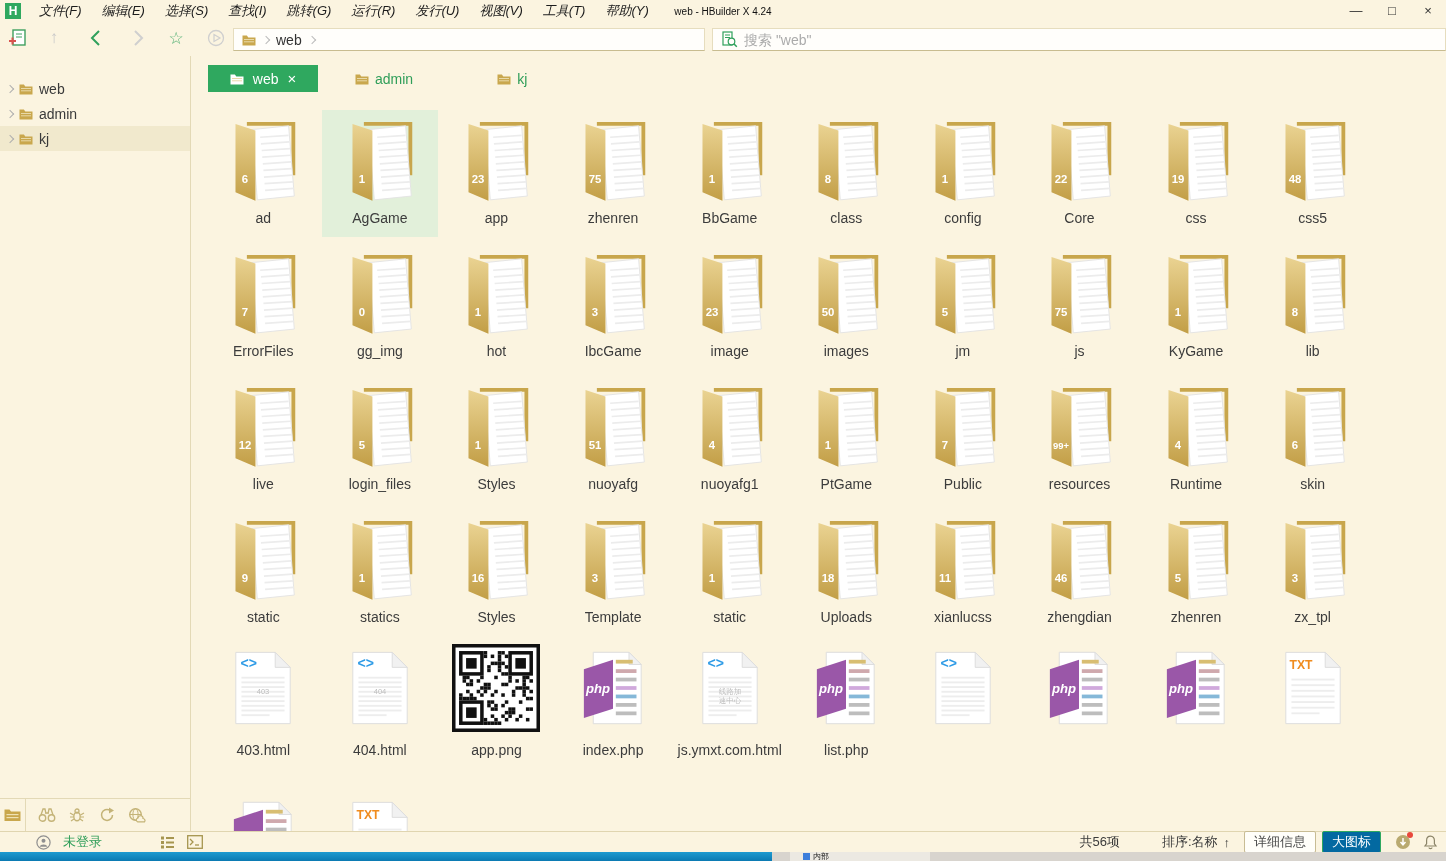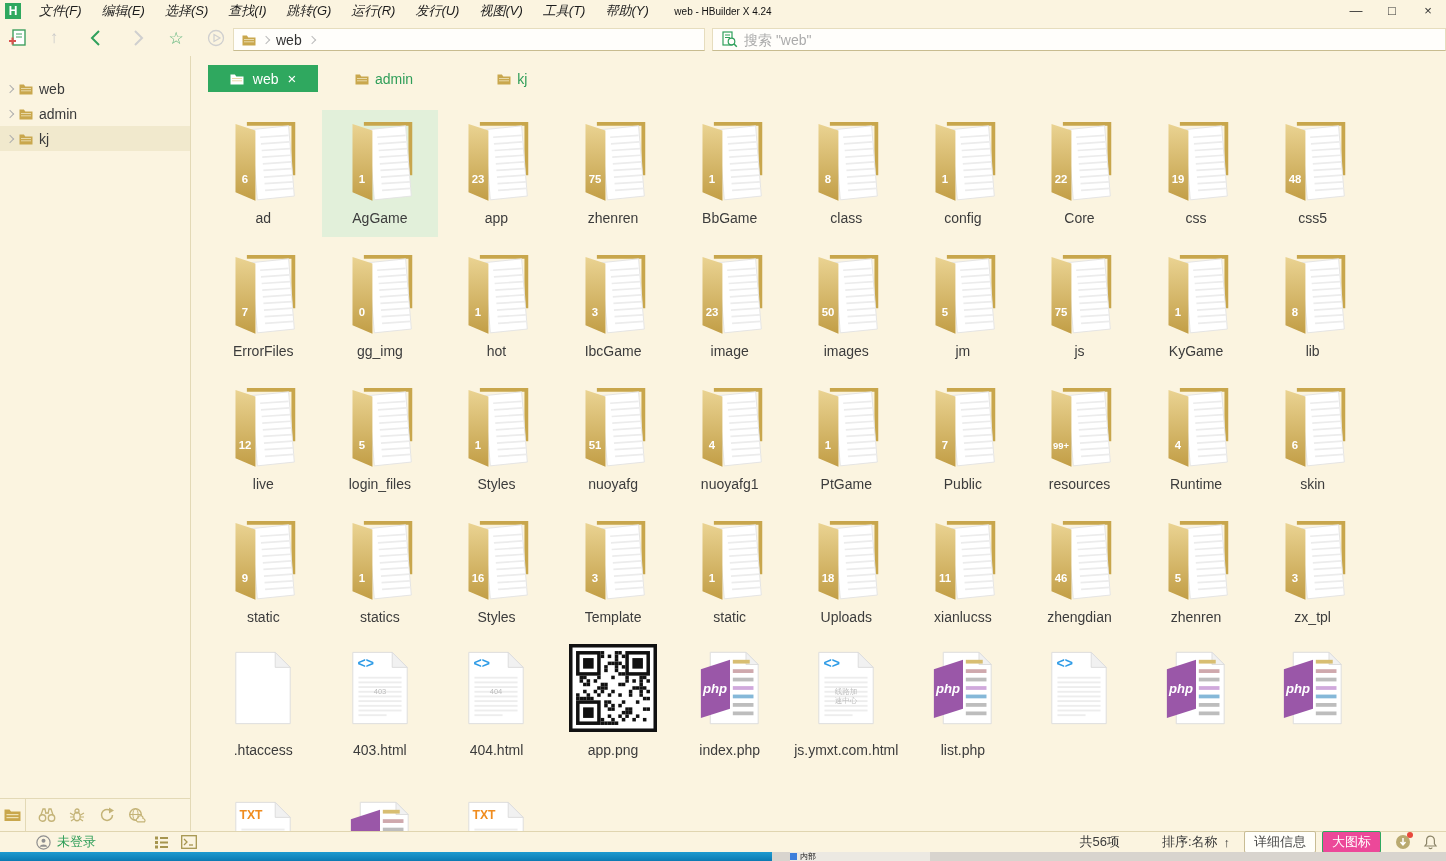--- a/index.html
+++ b/index.html
@@ -47,34 +47,34 @@
   #grid-area { position:absolute; left:192px; top:95px; width:1254px; height:736px; overflow:hidden; }
   #grid { display:grid; grid-template-columns:repeat(10,116.6px); grid-template-rows:133px 133px 133px 133px 150px 140px; padding:15px 0 0 13px; }
   .cell { display:flex; flex-direction:column; align-items:center; height:127px; }
   .cell.selected { background:#E2F0DA; }
   .icon-wrap { height:92px; display:flex; align-items:flex-end; justify-content:center; }
   .cell.file .icon-wrap { align-items:center; }
   .cell-label { margin-top:7px; font-size:14px; color:#3C3C3C; text-align:center; max-width:110px; word-break:break-all; line-height:1.3; }
 
   
   #statusbar { position:absolute; left:0; top:831px; width:1446px; height:21px; border-top:1px solid #E0D5B0; display:flex; align-items:center; background:#FBF4E0; }
-  #login-area { display:flex; align-items:center; gap:6px; margin-left:36px; color:#2F9E59; font-size:13px; }
+  #login-area { display:flex; align-items:center; gap:12px; margin-left:36px; color:#2F9E59; font-size:13px; }
   #view-icons { display:flex; gap:12px; margin-left:58px; }
   #status-right { margin-left:auto; display:flex; align-items:center; margin-right:8px; gap:6px; }
   #item-count,#sort-label { font-size:13px; color:#3b3b3b;margin-left:36px; }
   #sort-arrow { color:#333; font-size:13px; margin-right:8px; }
   .seg-btn { font-size:13px; padding:1px 9px; border:1px solid #C8BC94; background:#FFFEF9; color:#4a4a4a; border-radius:2px; }
-  .seg-btn.active { background:#ec4899; border-color:#2FA85F; color:#fff; }
+  .seg-btn.active { background:#0369a1; border-color:#2FA85F; color:#fff; }
   #update-wrap { position:relative; margin-left:8px; }
   #red-dot { position:absolute; right:-2px; top:-2px; width:6px; height:6px; background:#E8483B; border-radius:50%; }
 
   
   #taskbar { position:absolute; left:0; top:852px; width:1446px; height:9px; background:#D8D4CE; overflow:hidden; }
   #tb-blue { position:absolute; left:0; top:0; width:772px; height:9px; background:linear-gradient(#1E9AD0,#0B7AB2); }
-  #tb-item { position:absolute; left:790px; top:0; height:9px; width:140px; background:#ECE9E2; display:flex; align-items:flex-start; gap:3px; padding-left:0; font-size:8px; color:#222; line-height:9px; }
+  #tb-item { position:absolute; left:790px; top:0; height:9px; width:140px; background:#ECE9E2; display:flex; align-items:flex-start; gap:3px; padding-left:13px; font-size:8px; color:#222; line-height:9px; }
   #tb-item-icon { width:7px; height:7px; background:#3D7EDB; margin-top:1px; }
 
   svg { display:block; }
   [data-interactable="true"] { cursor:pointer; }
   #search-input { cursor:text; }
 </style>
 </head>
 <body>
 
 <div id="titlebar" data-interactable="false">
@@ -1377,29 +1377,20 @@
               <line x1="39.4" y1="55" x2="69.4" y2="53"></line>
           <line x1="40" y1="62" x2="70" y2="60"></line>
               <line x1="40.6" y1="69" x2="70.6" y2="67"></line>
           <line x1="41.2" y1="76" x2="71.2" y2="74"></line>
         </g>
         <polygon points="10,6 31,13 31,87 10,78" fill="url(#goldg)"></polygon>
         <text class="badge" x="20" y="68" text-anchor="middle" font-size="12" font-weight="bold" fill="#FFFFFF">3</text>
       </svg>
     </div>
     <div class="cell-label" data-interactable="false">zx_tpl</div>
-  </div>
-      <div class="cell file" data-interactable="true">
-    <div class="icon-wrap">
-          <svg width="60" height="76" viewBox="0 0 64 80" data-interactable="false">
-    <path d="M3 2 H45 L61 18 V78 H3 Z" fill="#FFFFFF" stroke="#DCDCDC"></path>
-    <path d="M45 2 V18 H61 Z" fill="#F1F1F1" stroke="#DCDCDC"></path>
-  </svg>
-        </div>
-    <div class="cell-label" data-interactable="false">.htaccess</div>
   </div>
       <div class="cell file" data-interactable="true">
     <div class="icon-wrap">
           <svg width="60" height="76" viewBox="0 0 64 80" data-interactable="false">
     <path d="M3 2 H45 L61 18 V78 H3 Z" fill="#FFFFFF" stroke="#DCDCDC"></path>
     <path d="M45 2 V18 H61 Z" fill="#F1F1F1" stroke="#DCDCDC"></path>
     <text x="8" y="19" font-size="15" font-weight="bold" fill="#2E9BE6">&lt;&gt;</text>
     <g fill="#EDEDED">
       <rect x="9" y="28" width="46" height="2"></rect>
               <rect x="9" y="33" width="46" height="2"></rect>

